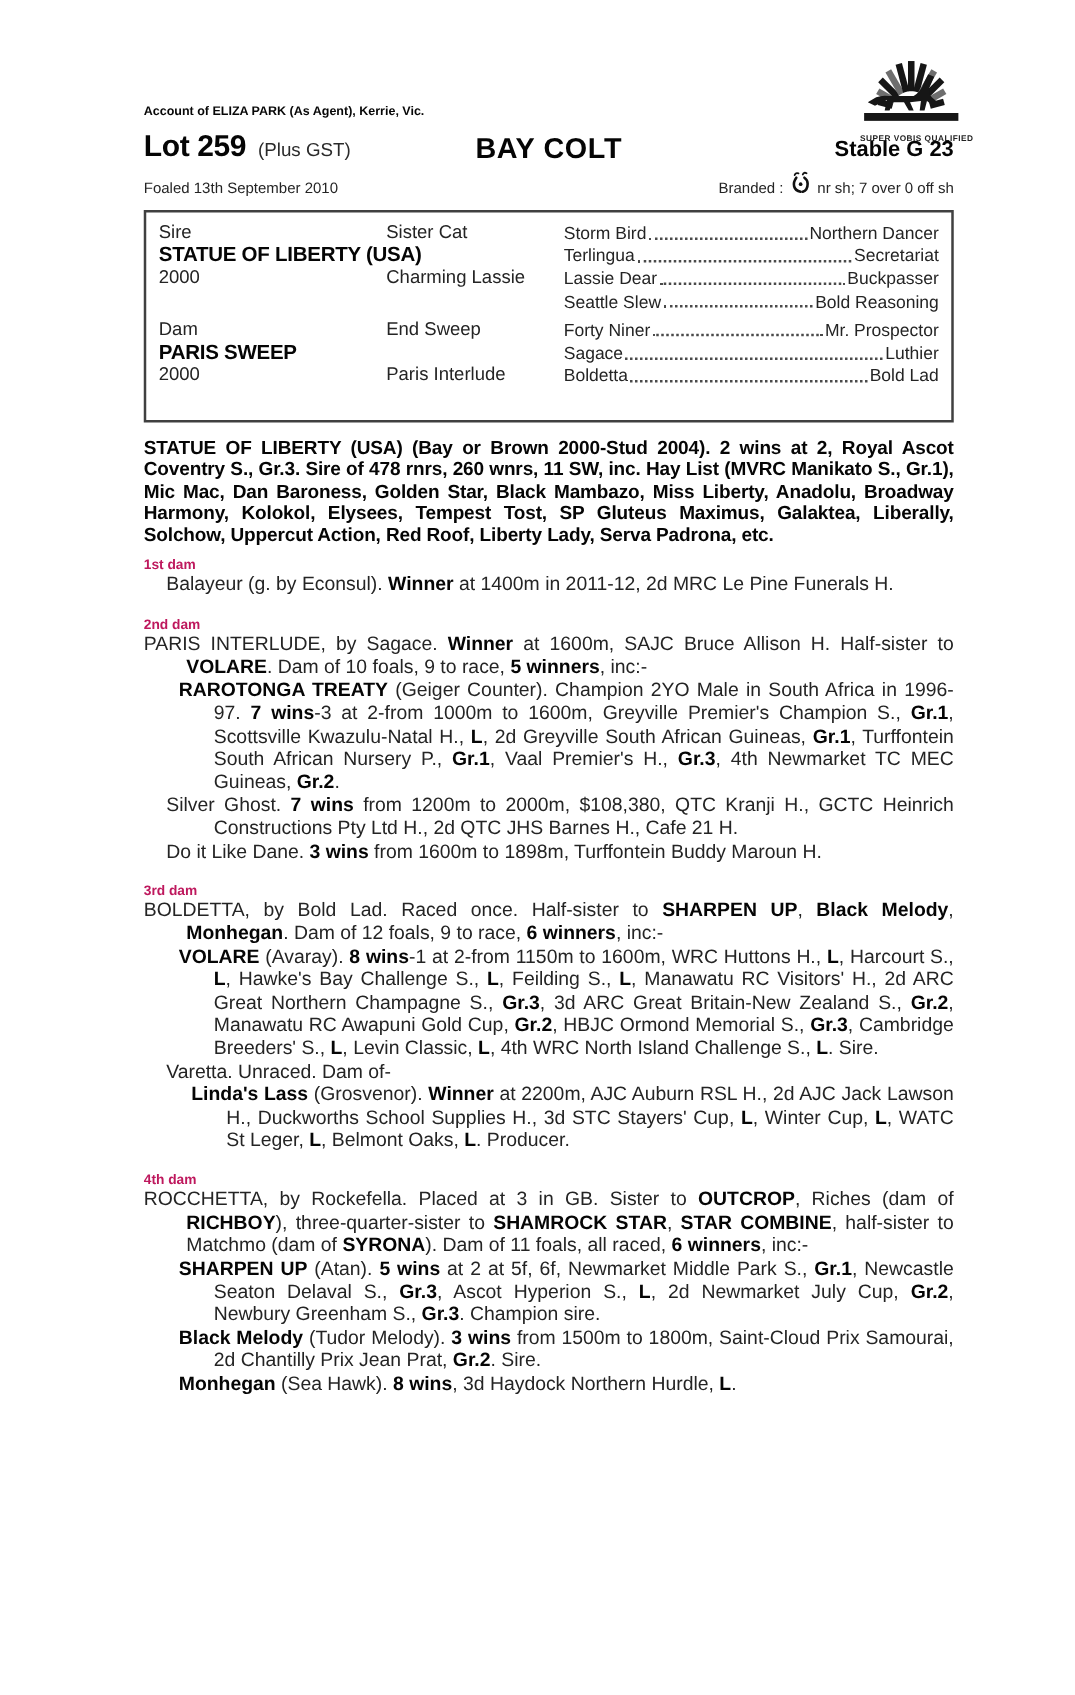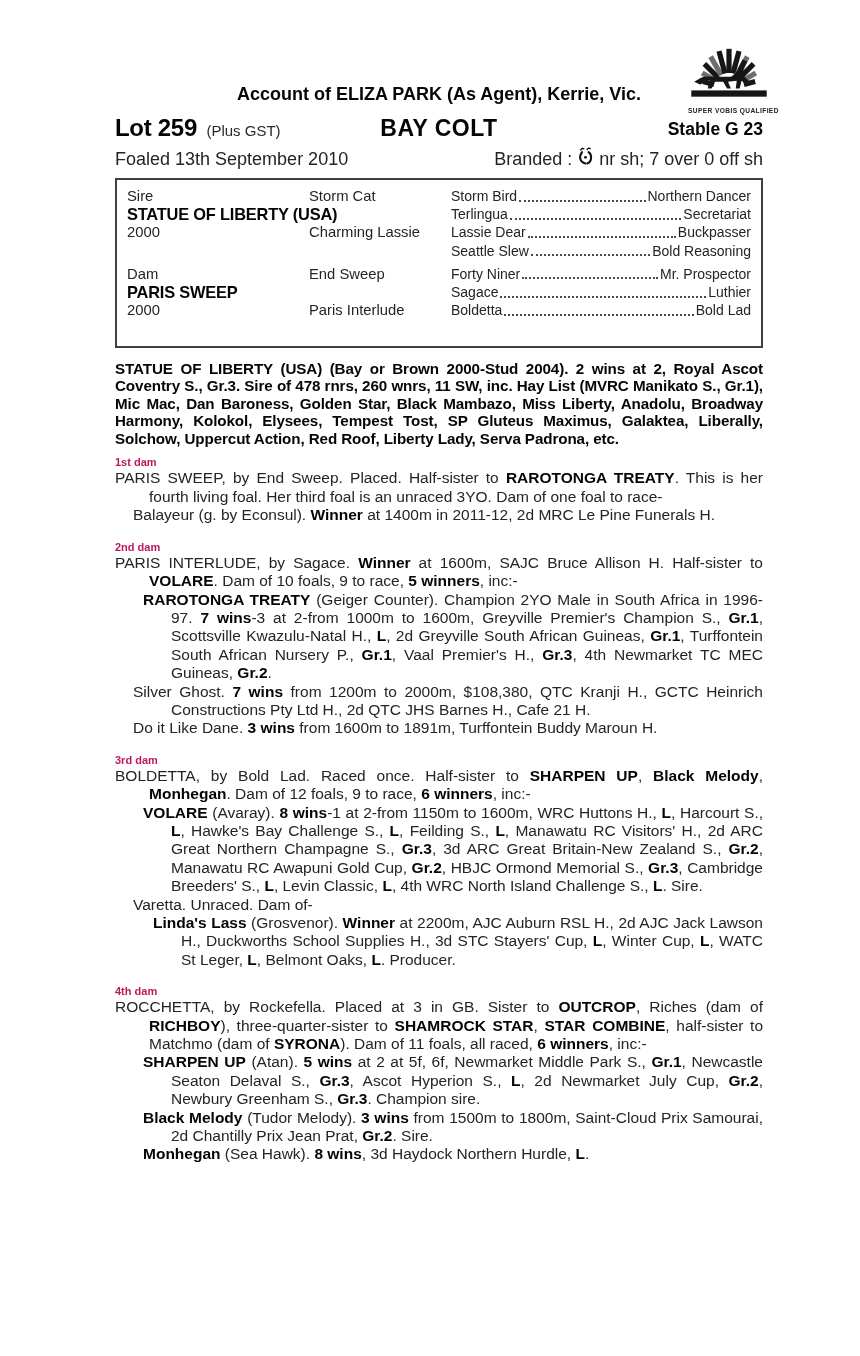--- a/index.html
+++ b/index.html
@@ -6,29 +6,29 @@
   .page{position:relative;width:860px;height:1356px;background:#ffffff;
         font-family:"Liberation Sans", sans-serif;color:#1b1b1b;overflow:hidden;}
   .content{margin:0 97px 0 115px;}
   .b{font-weight:bold;color:#050505;}
 
   
   .logo{position:absolute;top:44px;right:90px;width:82px;text-align:center;}
   .logo-caption{font-size:6.6px;letter-spacing:.4px;font-weight:bold;color:#222;margin-top:1px;white-space:nowrap;}
 
   
-  .account{padding-top:84px;text-align:center;font-weight:bold;font-size:18px;color:#070707;}
+  .account{padding-top:84px;font-weight:bold;font-size:10px;color:#070707;}
   .lot-row{position:relative;margin-top:7px;height:32px;}
   .lot-left{position:absolute;left:0;bottom:2px;text-align:right;}
   .lot-num{font-size:24px;font-weight:bold;letter-spacing:-.3px;color:#050505;}
   .plus-gst{font-size:15px;color:#2a2a2a;margin-left:5px;}
   .horse-title{position:absolute;left:50%;transform:translateX(-50%);bottom:2px;
                font-size:23px;font-weight:bold;letter-spacing:.5px;color:#050505;white-space:nowrap;}
   .stable{position:absolute;right:0;bottom:4px;font-size:17.5px;font-weight:bold;color:#050505;}
-  .meta-row{margin-top:5px;display:flex;justify-content:space-between;align-items:center;font-size:18px;color:#242424;}
+  .meta-row{margin-top:5px;display:flex;justify-content:space-between;align-items:center;font-size:12px;color:#242424;}
   .branded{display:flex;align-items:center;}
   .brand-mark{position:relative;top:-3px;margin:0 4px;}
 
   
   .ped-box{margin-top:8px;border:2px solid #404040;padding:7px 10px 8px 10px;}
   .ped-half{display:grid;grid-template-columns:182px 142px 1fr;}
   .ped-half + .ped-half{margin-top:5px;}
   .ped-line{height:18.2px;line-height:18.2px;font-size:14.8px;white-space:nowrap;color:#242424;}
   .ped-name{font-size:16.4px;font-weight:bold;color:#050505;letter-spacing:-.2px;}
   .gp{display:flex;height:18.2px;line-height:18.2px;font-size:14px;color:#242424;}
@@ -109,21 +109,21 @@
     <div class="ped-box">
 
       <div class="ped-half">
         <div>
           <div class="ped-line">Sire</div>
           <div class="ped-line ped-name">STATUE OF LIBERTY (USA)</div>
           <div class="ped-line">2000</div>
           <div class="ped-line"></div>
         </div>
         <div>
-          <div class="ped-line">Storm Cat</div>
+          <div class="ped-line">Sister Cat</div>
           <div class="ped-line"></div>
           <div class="ped-line">Charming Lassie</div>
           <div class="ped-line"></div>
         </div>
         <div>
           <div class="gp">
               <span class="l">Storm Bird</span>
               <span class="dots"></span>
               <span class="r">Northern Dancer</span>
             </div>
@@ -176,30 +176,29 @@
             </div>
         </div>
       </div>
 
     </div>
 
     <div class="blurb">STATUE OF LIBERTY (USA) (Bay or Brown 2000-Stud 2004). 2 wins at 2, Royal Ascot Coventry S., Gr.3. Sire of 478 rnrs, 260 wnrs, 11 SW, inc. Hay List (MVRC Manikato S., Gr.1), Mic Mac, Dan Baroness, Golden Star, Black Mambazo, Miss Liberty, Anadolu, Broadway Harmony, Kolokol, Elysees, Tempest Tost, SP Gluteus Maximus, Galaktea, Liberally, Solchow, Uppercut Action, Red Roof, Liberty Lady, Serva Padrona, etc.</div>
 
     <div>
       <div class="sec-h first">1st dam</div>
-      <p class="para hang-dam"><span>PARIS SWEEP, by End Sweep. Placed. Half-sister to </span><span class="b">RAROTONGA TREATY</span><span>. This is her fourth living foal. Her third foal is an unraced 3YO. Dam of one foal to race-</span></p>
       <p class="para hang-foal"><span>Balayeur (g. by Econsul). </span><span class="b">Winner</span><span> at 1400m in 2011-12, 2d MRC Le Pine Funerals H.</span></p>
     </div>
 
     <div>
       <div class="sec-h">2nd dam</div>
       <p class="para hang-dam"><span>PARIS INTERLUDE, by Sagace. </span><span class="b">Winner</span><span> at 1600m, SAJC Bruce Allison H. Half-sister to </span><span class="b">VOLARE</span><span>. Dam of 10 foals, 9 to race, </span><span class="b">5 winners</span><span>, inc:-</span></p>
       <p class="para hang-sw"><span class="b">RAROTONGA TREATY</span><span> (Geiger Counter). Champion 2YO Male in South Africa in 1996-97. </span><span class="b">7 wins</span><span>-3 at 2-from 1000m to 1600m, Greyville Premier's Champion S., </span><span class="b">Gr.1</span><span>, Scottsville Kwazulu-Natal H., </span><span class="b">L</span><span>, 2d Greyville South African Guineas, </span><span class="b">Gr.1</span><span>, Turffontein South African Nursery P., </span><span class="b">Gr.1</span><span>, Vaal Premier's H., </span><span class="b">Gr.3</span><span>, 4th Newmarket TC MEC Guineas, </span><span class="b">Gr.2</span><span>.</span></p>
       <p class="para hang-foal"><span>Silver Ghost. </span><span class="b">7 wins</span><span> from 1200m to 2000m, $108,380, QTC Kranji H., GCTC Heinrich Constructions Pty Ltd H., 2d QTC JHS Barnes H., Cafe 21 H.</span></p>
-      <p class="para hang-foal"><span>Do it Like Dane. </span><span class="b">3 wins</span><span> from 1600m to 1891m, Turffontein Buddy Maroun H.</span></p>
+      <p class="para hang-foal"><span>Do it Like Dane. </span><span class="b">3 wins</span><span> from 1600m to 1898m, Turffontein Buddy Maroun H.</span></p>
     </div>
 
     <div>
       <div class="sec-h">3rd dam</div>
       <p class="para hang-dam"><span>BOLDETTA, by Bold Lad. Raced once. Half-sister to </span><span class="b">SHARPEN UP</span><span>, </span><span class="b">Black Melody</span><span>, </span><span class="b">Monhegan</span><span>. Dam of 12 foals, 9 to race, </span><span class="b">6 winners</span><span>, inc:-</span></p>
       <p class="para hang-sw"><span class="b">VOLARE</span><span> (Avaray). </span><span class="b">8 wins</span><span>-1 at 2-from 1150m to 1600m, WRC Huttons H., </span><span class="b">L</span><span>, Harcourt S., </span><span class="b">L</span><span>, Hawke's Bay Challenge S., </span><span class="b">L</span><span>, Feilding S., </span><span class="b">L</span><span>, Manawatu RC Visitors' H., 2d ARC Great Northern Champagne S., </span><span class="b">Gr.3</span><span>, 3d ARC Great Britain-New Zealand S., </span><span class="b">Gr.2</span><span>, Manawatu RC Awapuni Gold Cup, </span><span class="b">Gr.2</span><span>, HBJC Ormond Memorial S., </span><span class="b">Gr.3</span><span>, Cambridge Breeders' S., </span><span class="b">L</span><span>, Levin Classic, </span><span class="b">L</span><span>, 4th WRC North Island Challenge S., </span><span class="b">L</span><span>. Sire.</span></p>
       <p class="para hang-foal"><span>Varetta. Unraced. Dam of-</span></p>
       <p class="para hang-sw2"><span class="b">Linda's Lass</span><span> (Grosvenor). </span><span class="b">Winner</span><span> at 2200m, AJC Auburn RSL H., 2d AJC Jack Lawson H., Duckworths School Supplies H., 3d STC Stayers' Cup, </span><span class="b">L</span><span>, Winter Cup, </span><span class="b">L</span><span>, WATC St Leger, </span><span class="b">L</span><span>, Belmont Oaks, </span><span class="b">L</span><span>. Producer.</span></p>
     </div>
 

